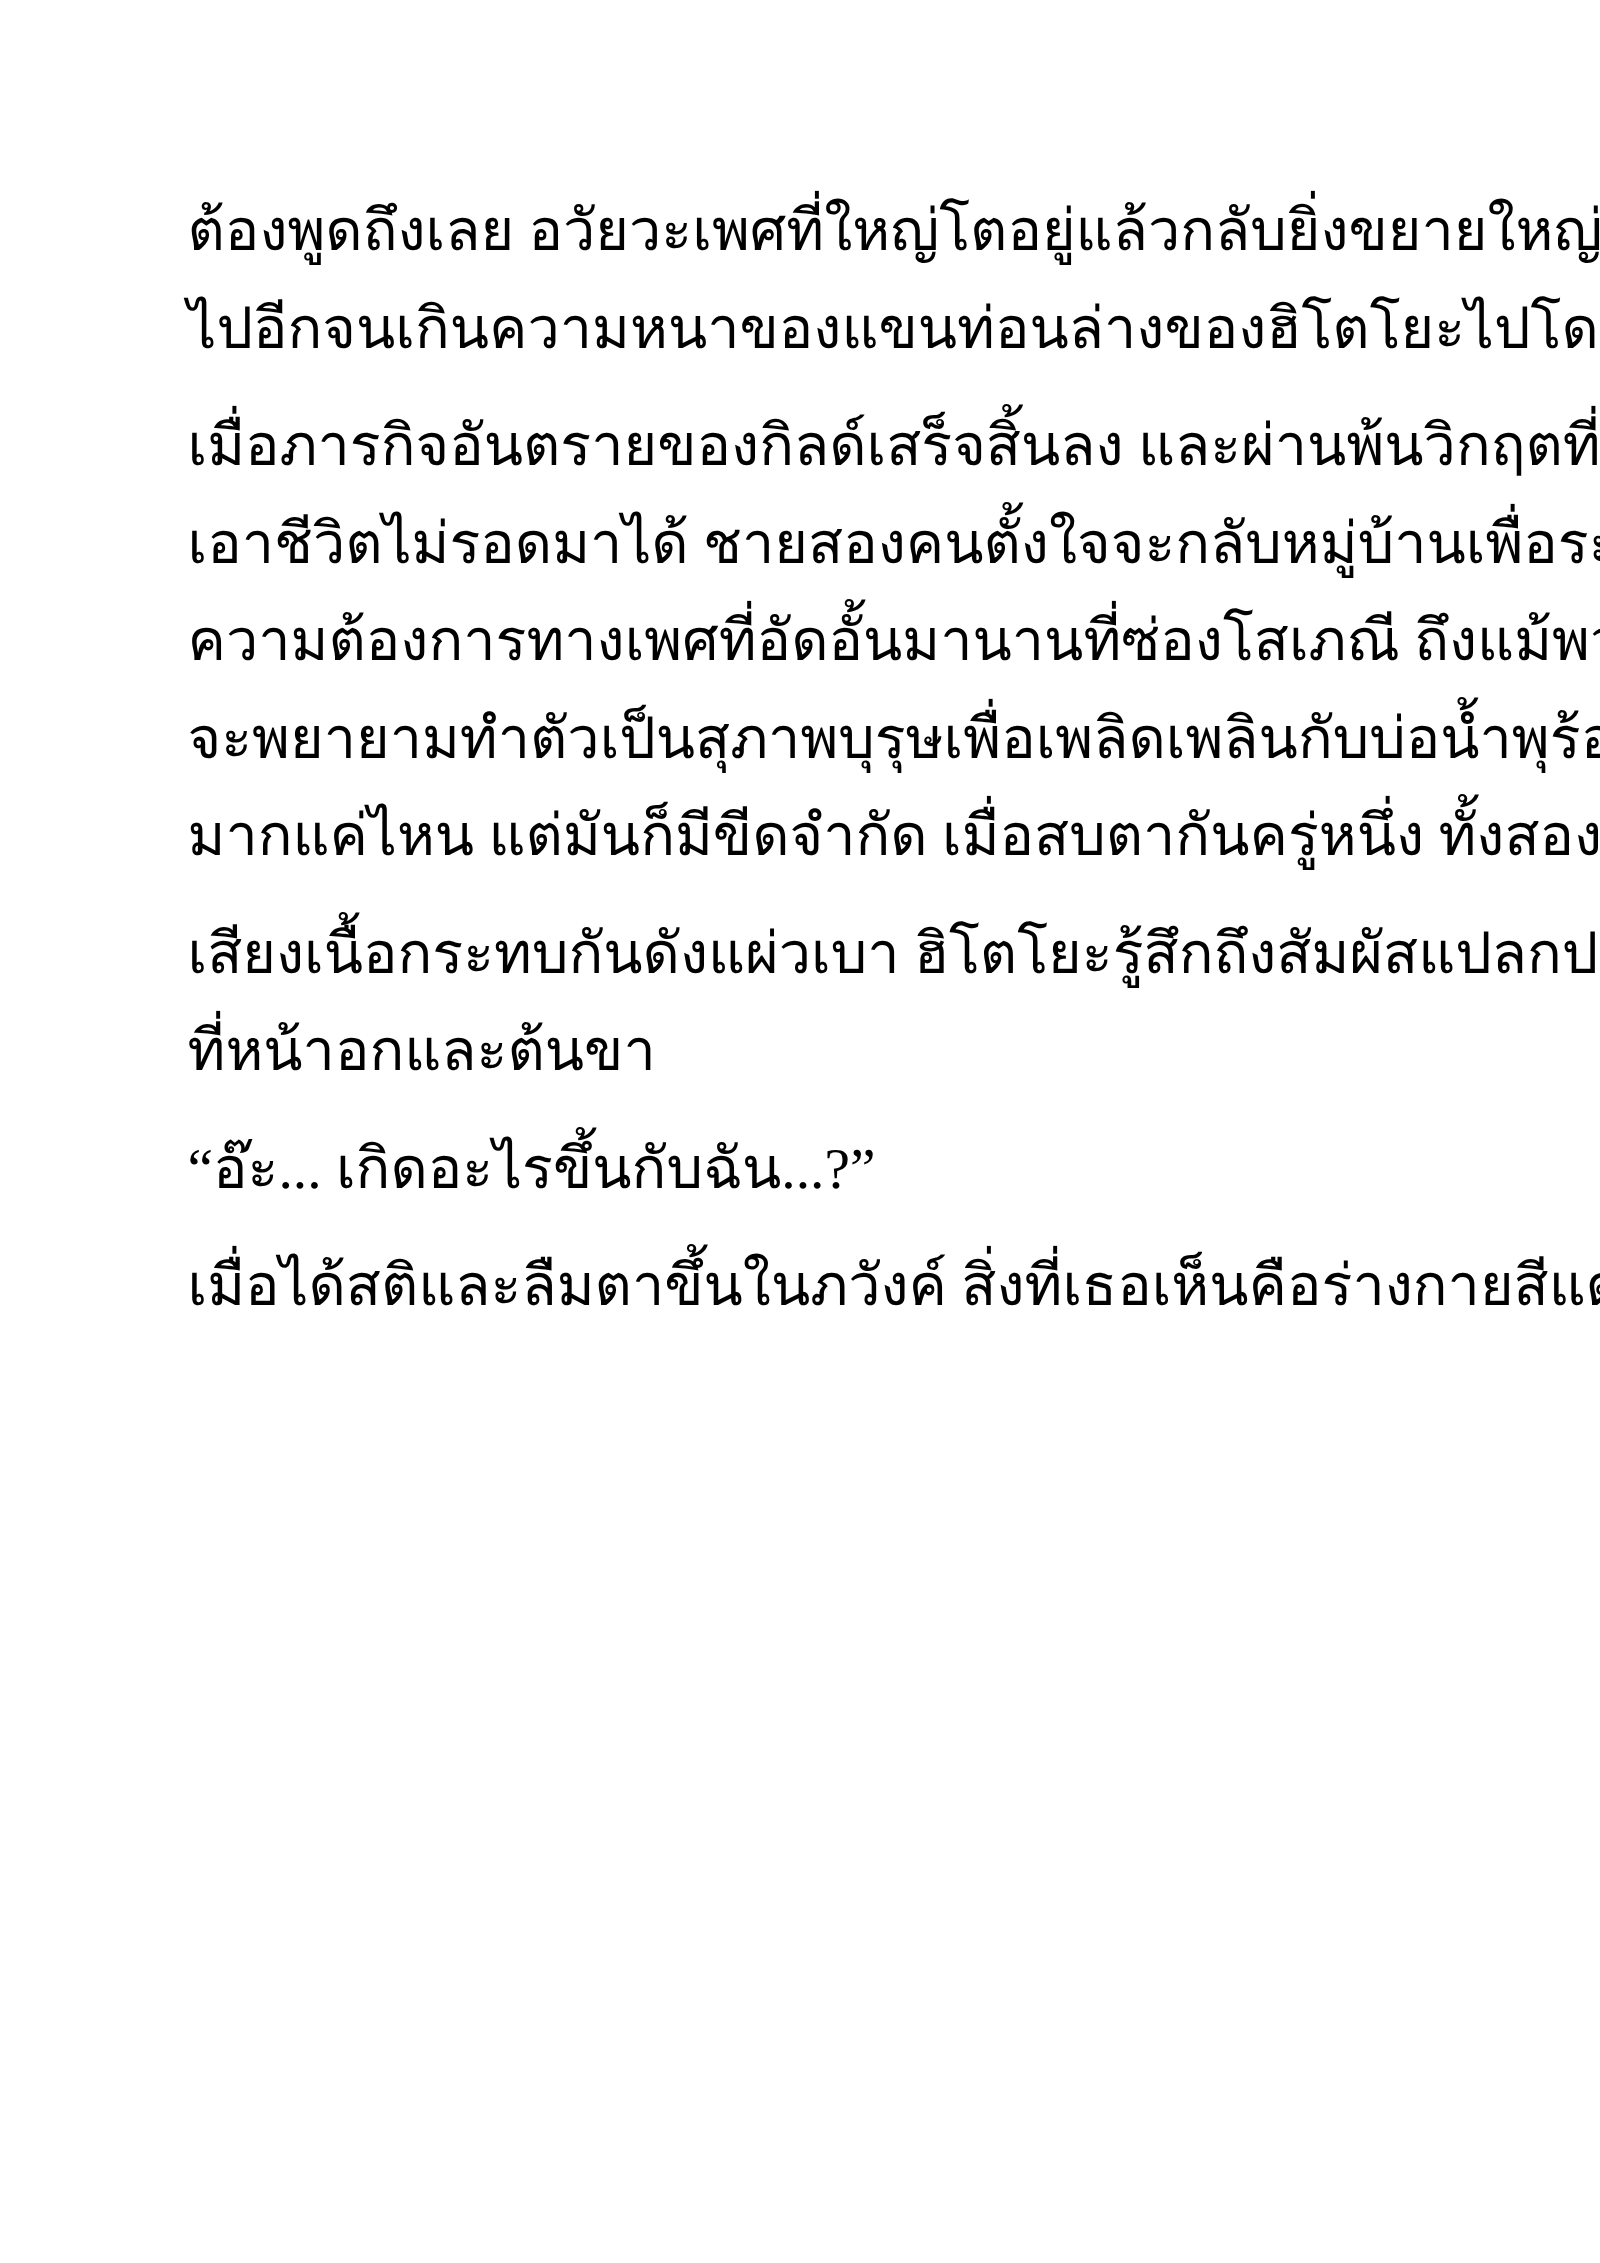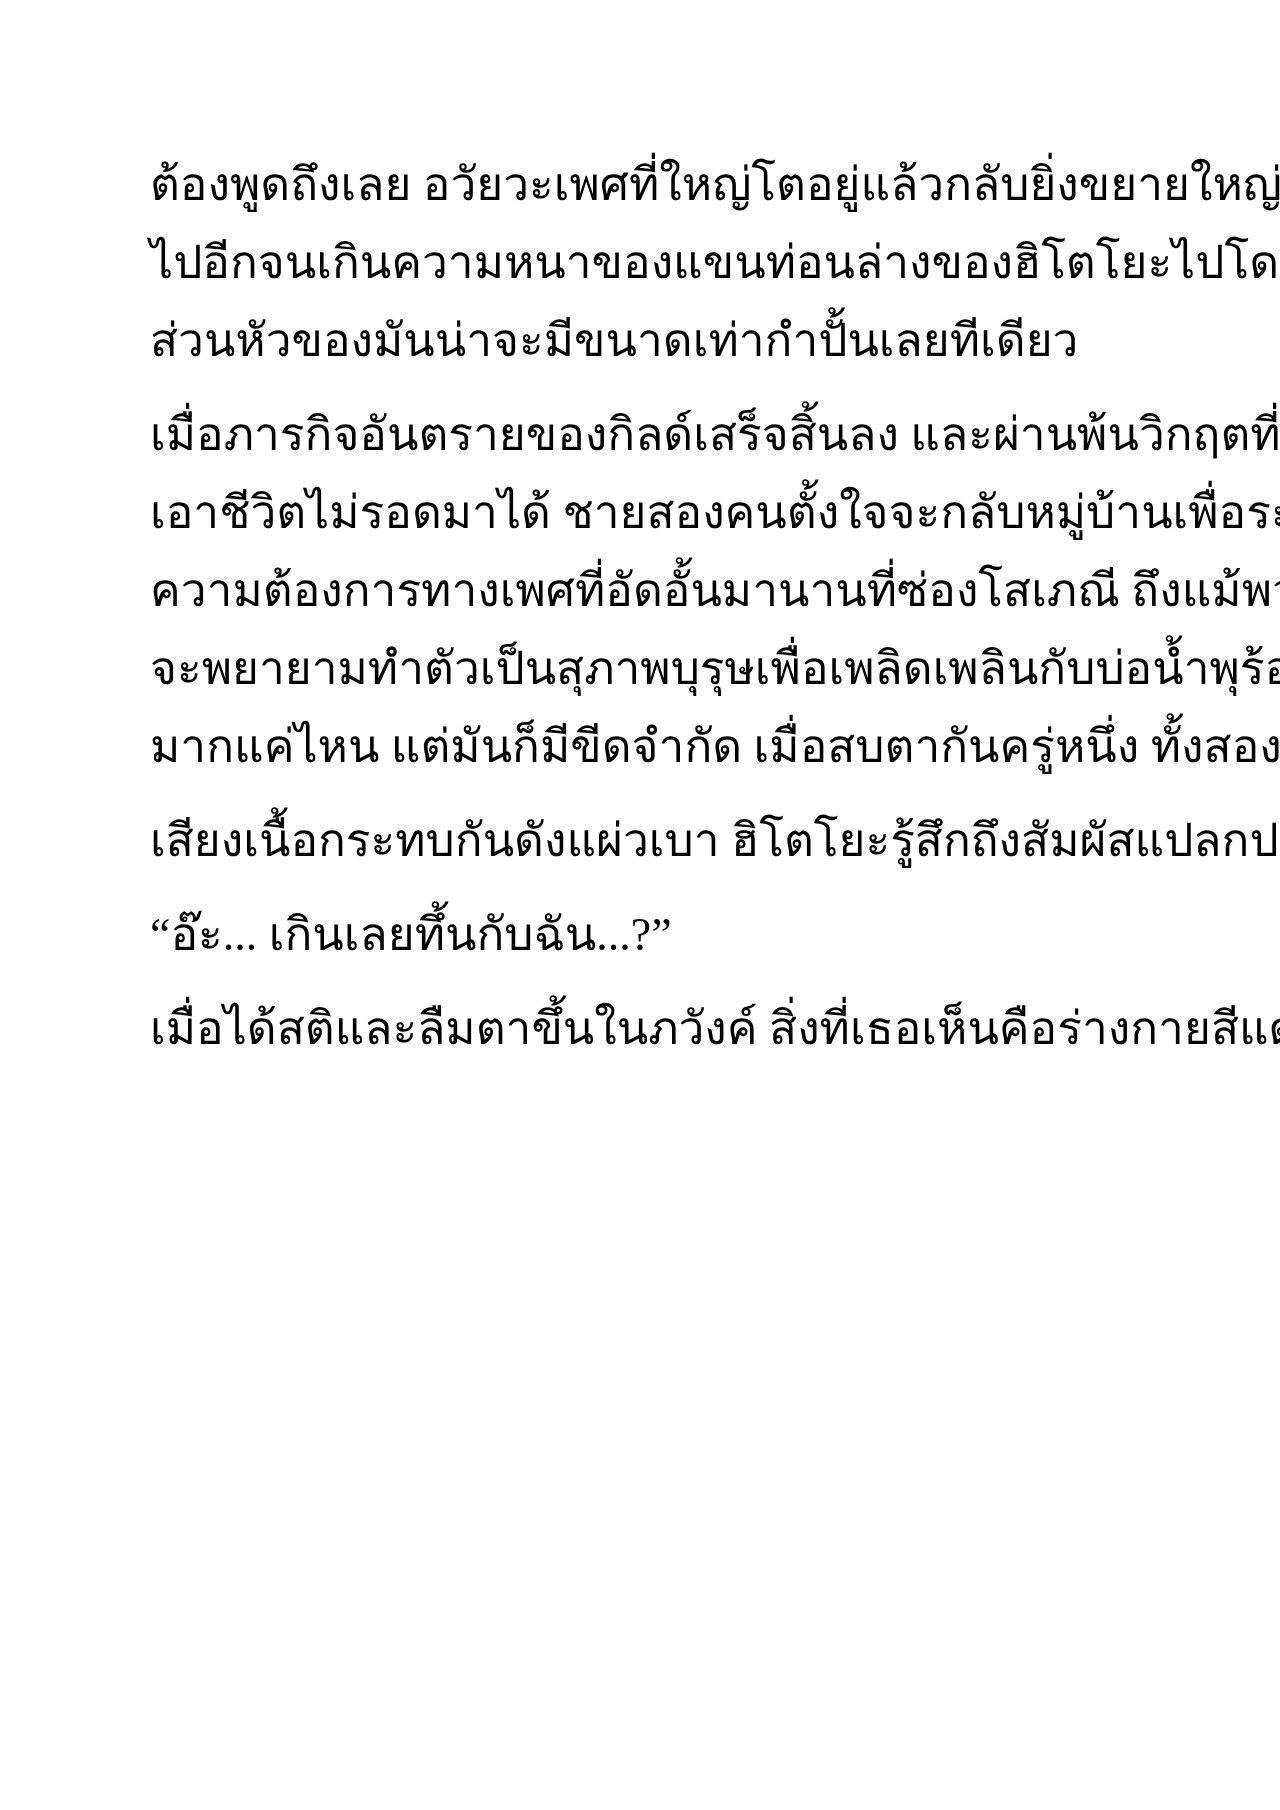--- a/index.html
+++ b/index.html
@@ -44,37 +44,37 @@
 </style>
 </head>
 <body>
 
 <div class="page">
   <div class="content">
 
     <p class="para">
       <span class="line">ต้องพูดถึงเลย อวัยวะเพศที่ใหญ่โตอยู่แล้วกลับยิ่งขยายใหญ่ขึ้น</span>
       <span class="line">ไปอีกจนเกินความหนาของแขนท่อนล่างของฮิโตโยะไปโดยสิ้นเชิง</span>
-      <span class="line">ส่วนหัวของมันน่าจะมีขนาดเท่ากำปั้นเลยทีเดียว</span>
     </p>
 
     <p class="para">
       <span class="line">เมื่อภารกิจอันตรายของกิลด์เสร็จสิ้นลง และผ่านพ้นวิกฤตที่เกือบ</span>
       <span class="line">เอาชีวิตไม่รอดมาได้ ชายสองคนตั้งใจจะกลับหมู่บ้านเพื่อระบาย</span>
       <span class="line">ความต้องการทางเพศที่อัดอั้นมานานที่ซ่องโสเภณี ถึงแม้พวกเขา</span>
       <span class="line">จะพยายามทำตัวเป็นสุภาพบุรุษเพื่อเพลิดเพลินกับบ่อน้ำพุร้อน</span>
       <span class="line">มากแค่ไหน แต่มันก็มีขีดจำกัด เมื่อสบตากันครู่หนึ่ง ทั้งสองก็ยื่น</span>
     </p>
 
     <p class="para">
       <span class="line">เสียงเนื้อกระทบกันดังแผ่วเบา ฮิโตโยะรู้สึกถึงสัมผัสแปลกปลอม</span>
+      <span class="line">ที่หน้าอกและต้นขา</span>
     </p>
 
     <p class="para dialogue">
-      <span class="line">“อ๊ะ... เกินเลยทึ้นกับฉัน...?”</span>
+      <span class="line">“อ๊ะ... เกิดอะไรขึ้นกับฉัน...?”</span>
     </p>
 
     <p class="para">
       <span class="line">เมื่อได้สติและลืมตาขึ้นในภวังค์ สิ่งที่เธอเห็นคือร่างกายสีแดงฉาน</span>
     </p>
 
 
   </div>
 </div>
 

